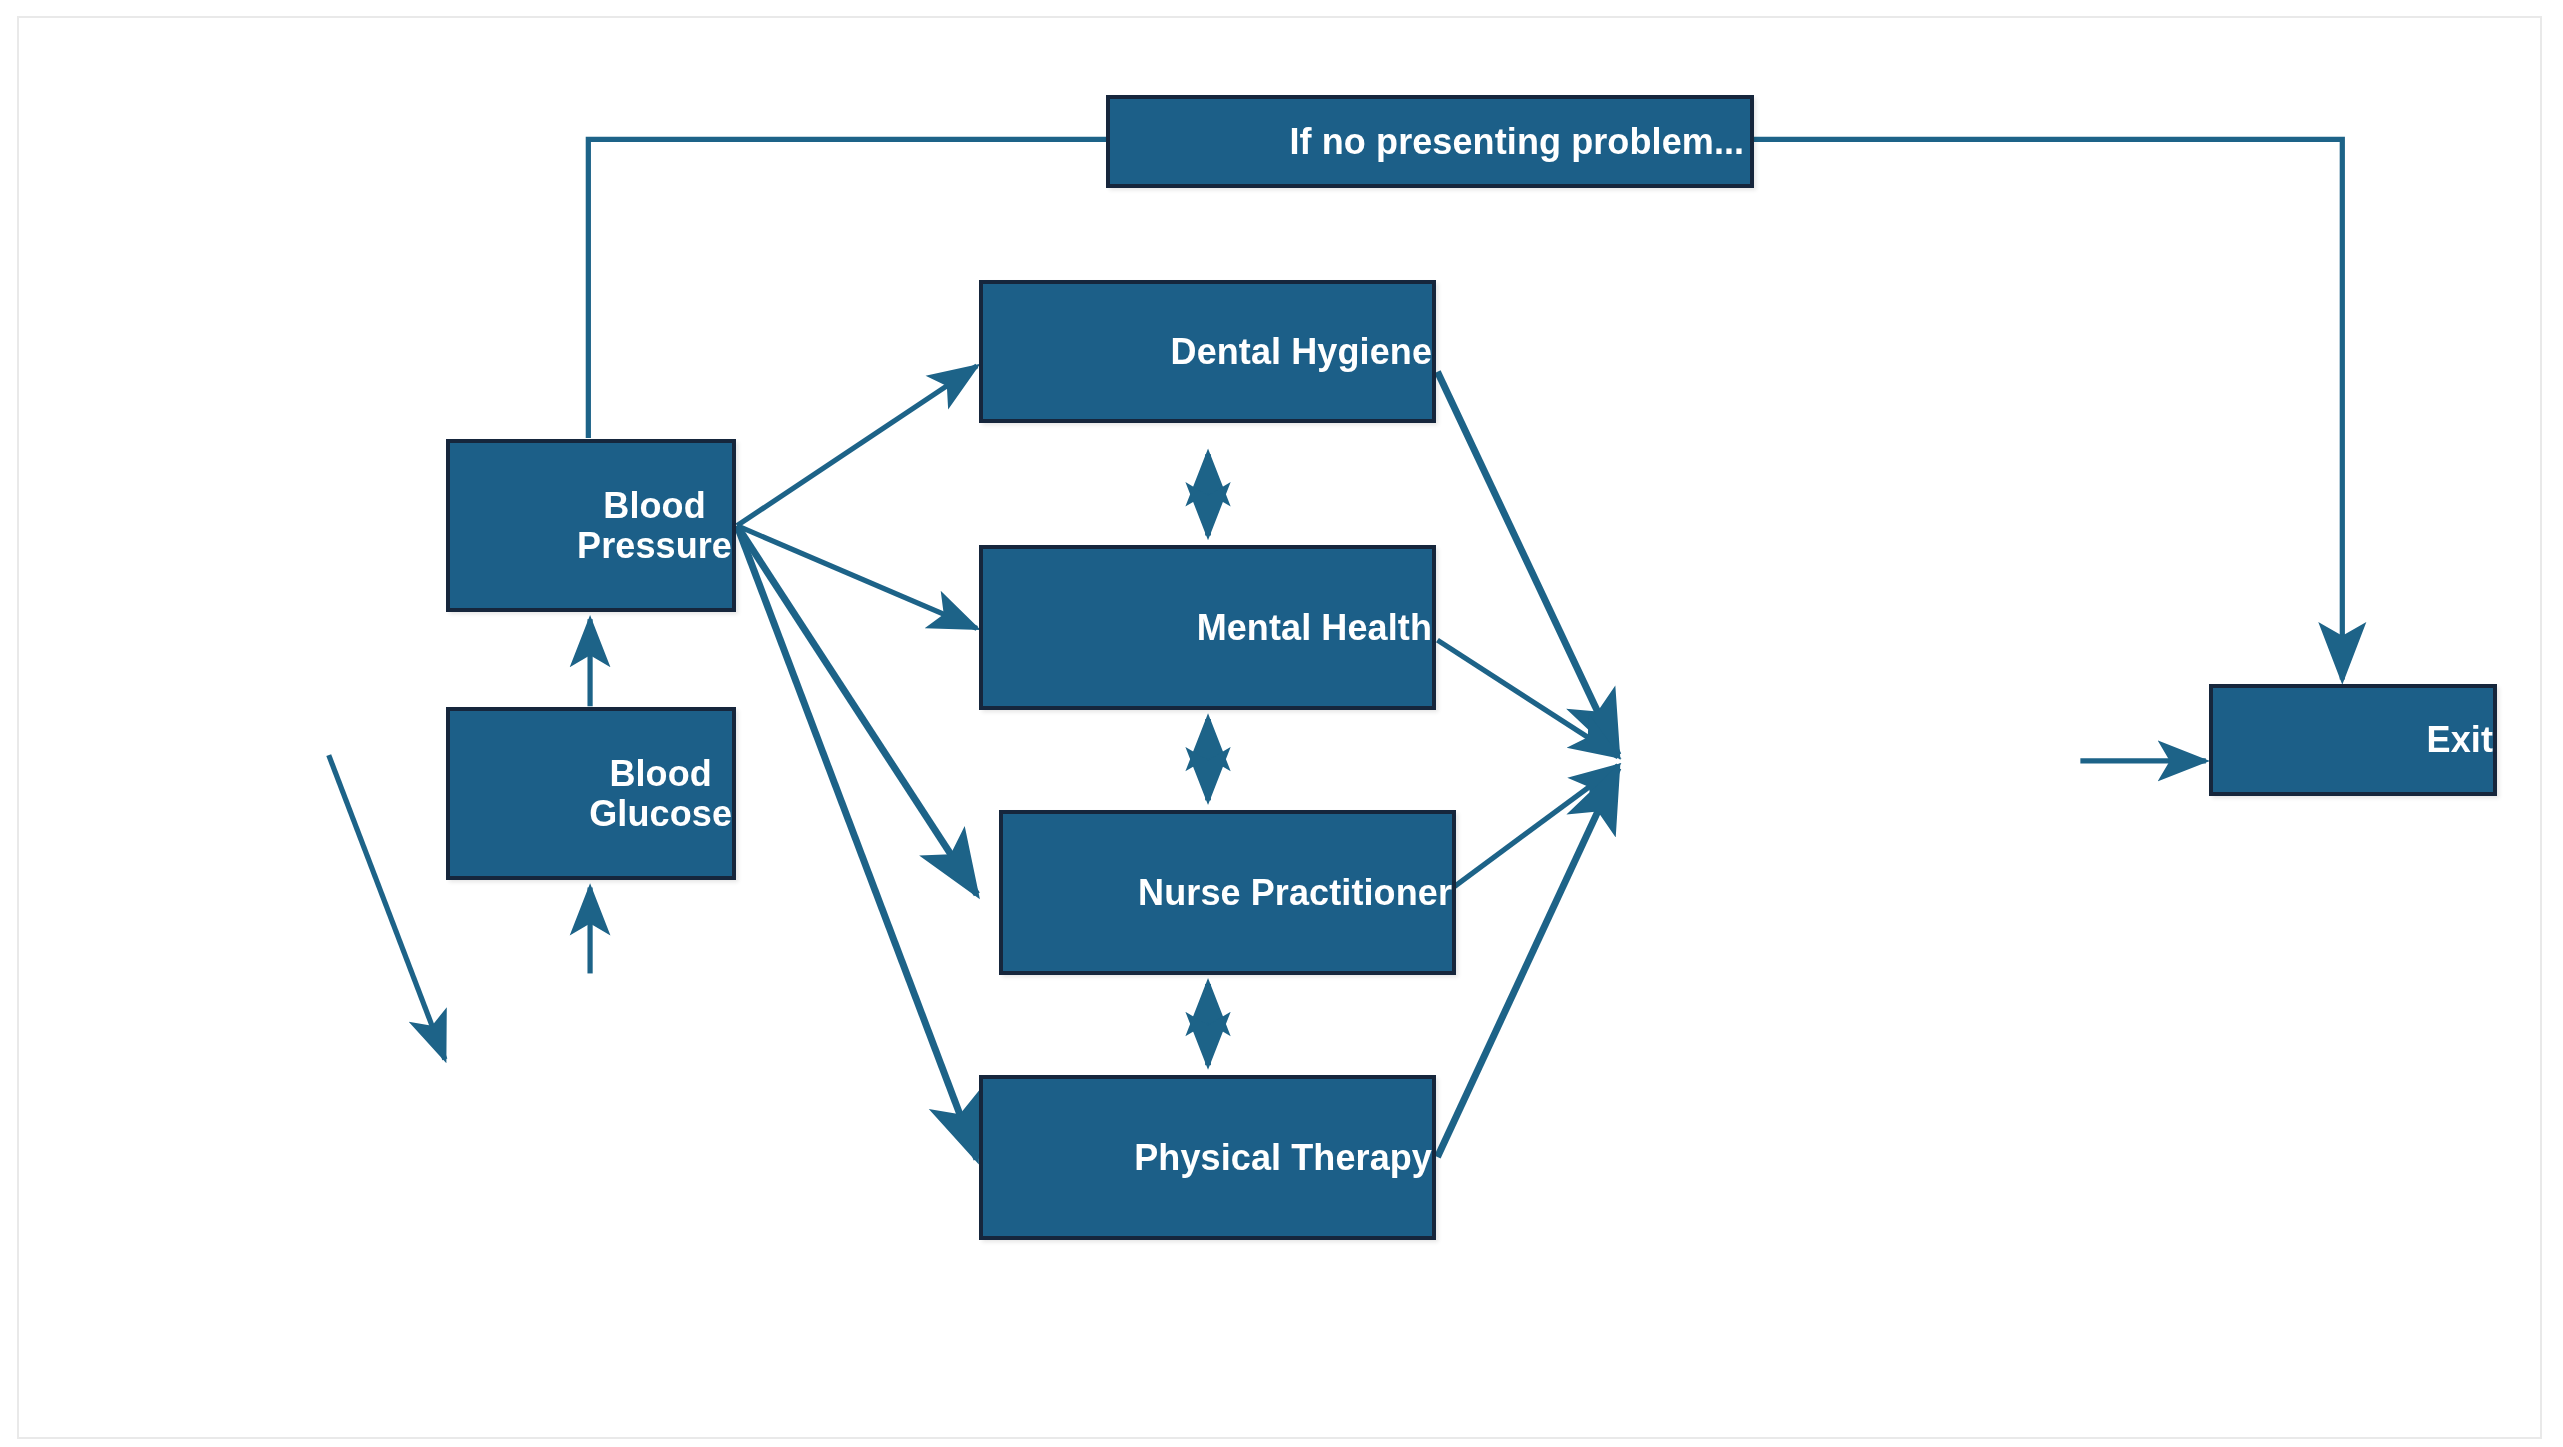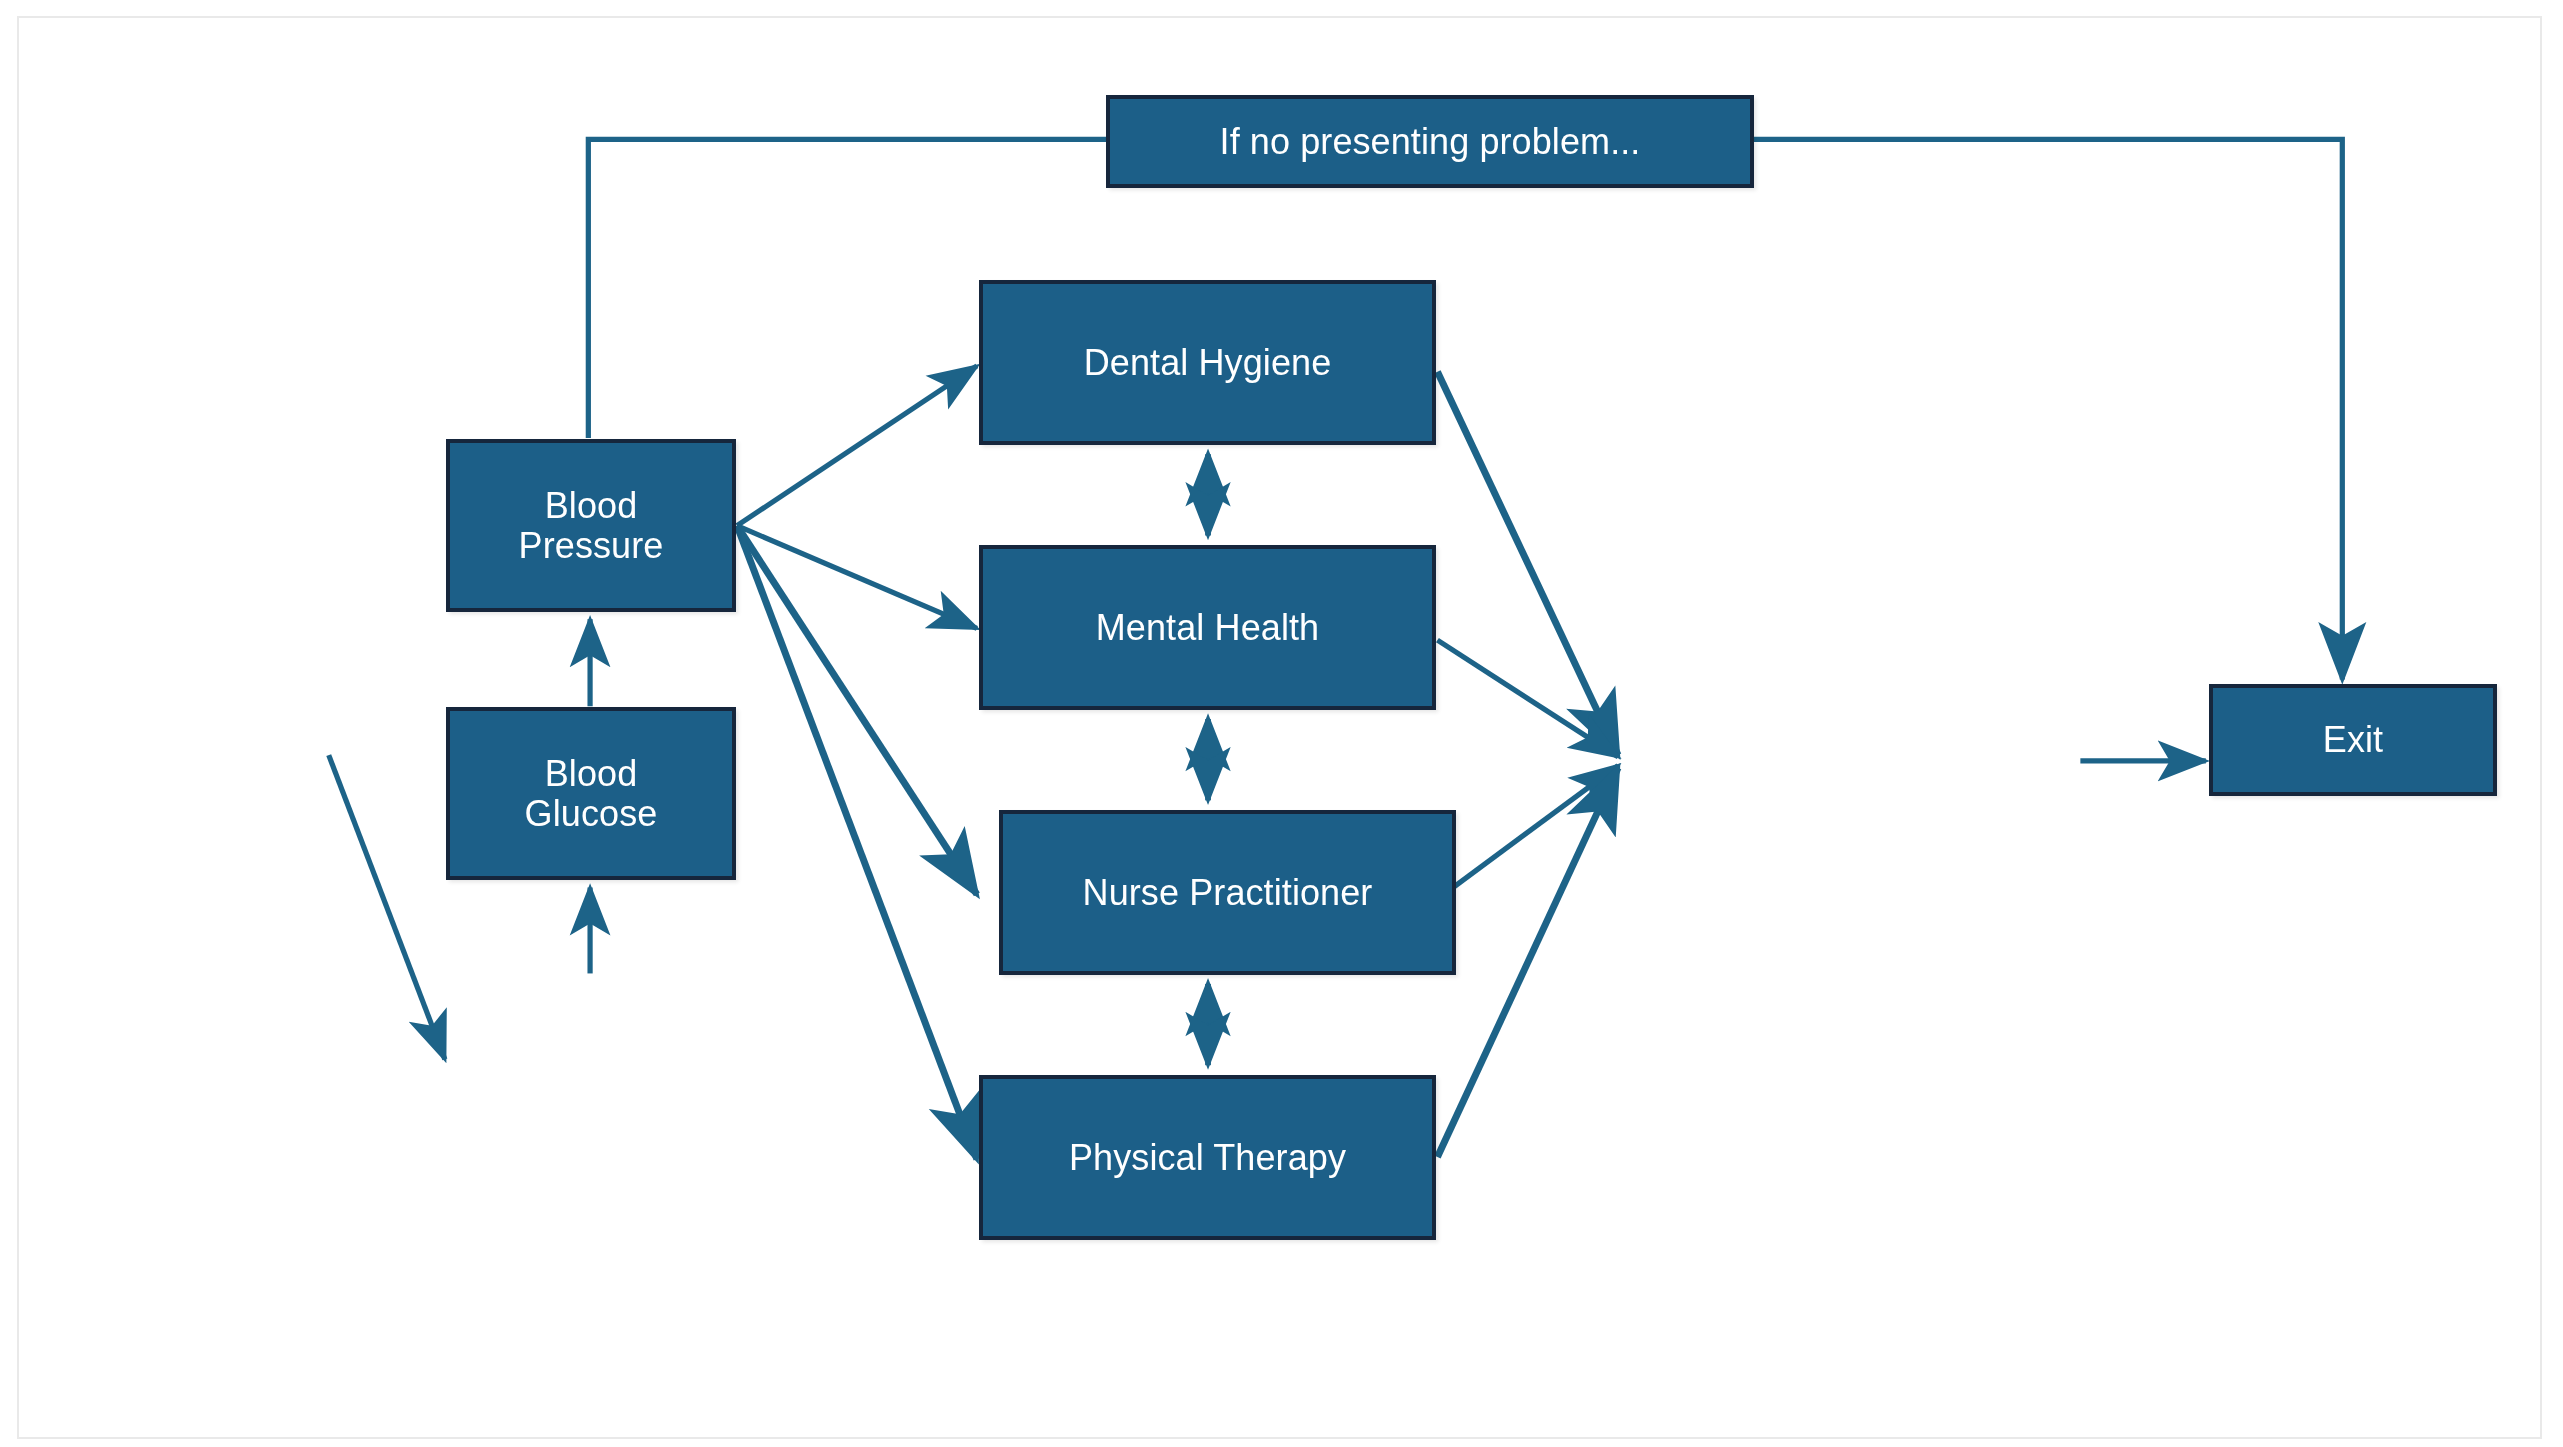--- a/index.html
+++ b/index.html
@@ -41,25 +41,25 @@
     pointer-events: none;
   }
   .node {
     position: absolute;
     box-sizing: border-box;
     background: #1c5f88;
     border: 4.1px solid #16263c;
     color: #ffffff;
     display: flex;
     align-items: center;
-    justify-content: center;
+    justify-content: flex-end;
     text-align: center;
     font-size: 36px;
     line-height: 1.10;
-    font-weight: 400;
+    font-weight: 700;
     letter-spacing: 0.1px;
     white-space: pre-line;
     box-shadow: 2.9px 2.9px 4.1px rgba(0,0,0,0.10);
   }
   .node.small-pad { padding: 0 5.8px; }
 </style>
 </head>
 <body>
 
 <div id="canvas">
@@ -144,21 +144,21 @@
 
   <div class="node" style="left:446px; top:439px; width:290px; height:173px;">
     <span>Blood
 Pressure</span>
   </div>
 
   <div class="node small-pad" style="left:1106px; top:95px; width:648px; height:93px;">
     <span>If no presenting problem...</span>
   </div>
 
-  <div class="node" style="left:979px; top:280px; width:457px; height:165px;">
+  <div class="node" style="left:979px; top:280px; width:457px; height:143px;">
     <span>Dental Hygiene</span>
   </div>
 
   <div class="node" style="left:979px; top:545px; width:457px; height:165px;">
     <span>Mental Health</span>
   </div>
 
   <div class="node" style="left:979px; top:810px; width:457px; height:165px;margin-left:20px;">
     <span>Nurse Practitioner</span>
   </div>

